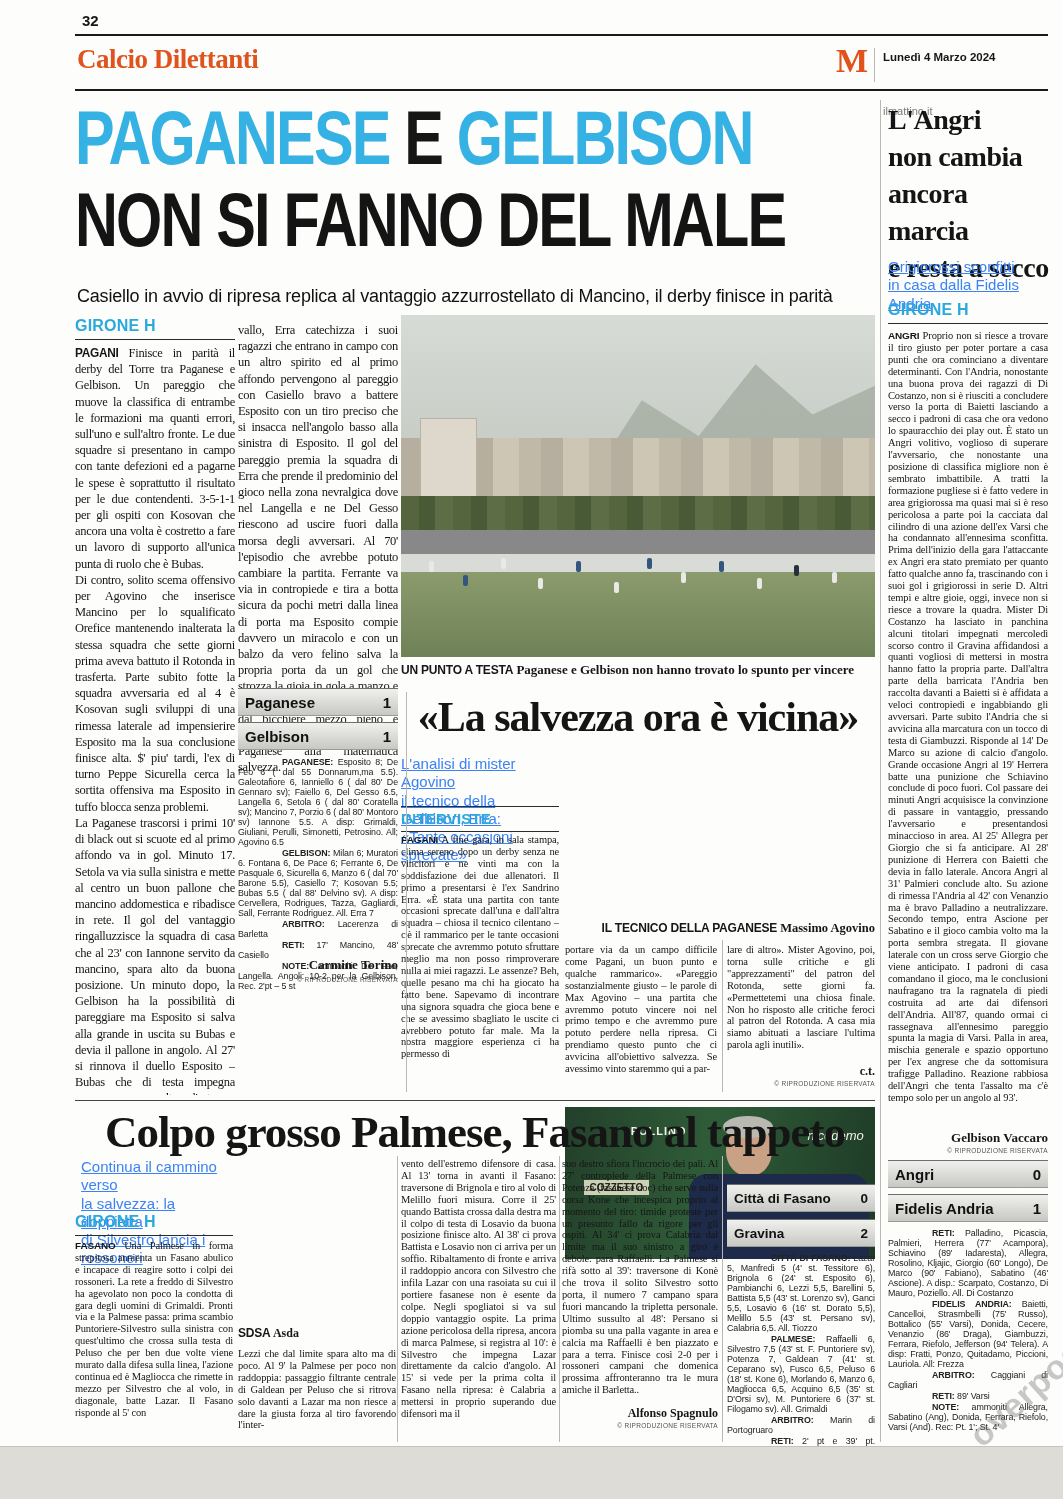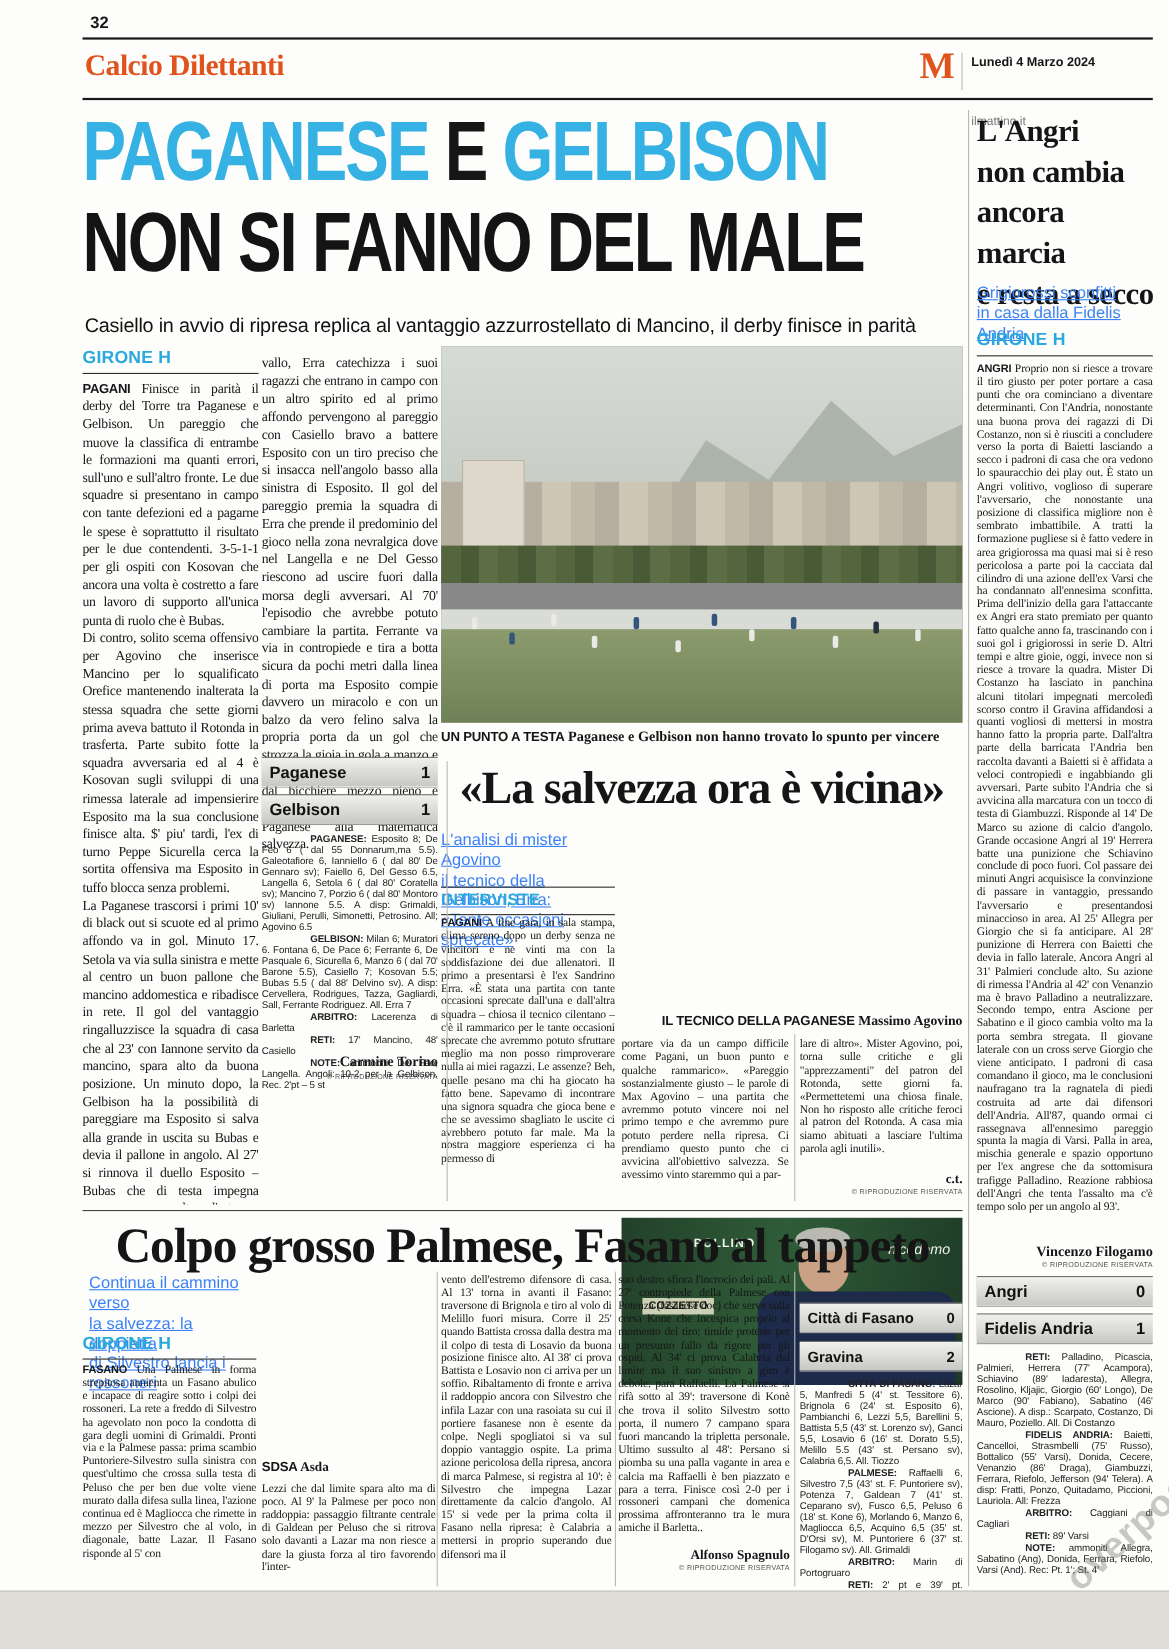--- a/index.html
+++ b/index.html
@@ -143,21 +143,21 @@
 <div class="abs hair" style="left:880px;top:100px;height:1342px;"></div>
 
 <div class="abs serif-hl" style="left:888px;top:102px;width:162px;font-size:28px;line-height:1.32;white-space:pre-line;letter-spacing:-0.5px;">L'Angri
 non cambia
 ancora marcia
 e resta a secco</div>
 <div class="abs stand" style="left:888px;top:258px;width:162px;">Grigiorossi sconfitti
 in casa dalla Fidelis Andria</div>
 <div class="abs kicker" style="left:888px;top:300px;width:160px;">GIRONE H</div>
 <div class="abs body-sm" style="left:888px;top:330px;width:160px;height:798px;"><span class="leadword">ANGRI</span> <span>Proprio non si riesce a trovare il tiro giusto per poter portare a casa punti che ora cominciano a diventare determinanti. Con l'Andria, nonostante una buona prova dei ragazzi di Di Costanzo, non si è riusciti a concludere verso la porta di Baietti lasciando a secco i padroni di casa che ora vedono lo spauracchio dei play out. È stato un Angri volitivo, voglioso di superare l'avversario, che nonostante una posizione di classifica migliore non è sembrato imbattibile. A tratti la formazione pugliese si è fatto vedere in area grigiorossa ma quasi mai si è reso pericolosa a parte poi la cacciata dal cilindro di una azione dell'ex Varsi che ha condannato all'ennesima sconfitta. Prima dell'inizio della gara l'attaccante ex Angri era stato premiato per quanto fatto qualche anno fa, trascinando con i suoi gol i grigiorossi in serie D. Altri tempi e altre gioie, oggi, invece non si riesce a trovare la quadra. Mister Di Costanzo ha lasciato in panchina alcuni titolari impegnati mercoledì scorso contro il Gravina affidandosi a quanti vogliosi di mettersi in mostra hanno fatto la propria parte. Dall'altra parte della barricata l'Andria ben raccolta davanti a Baietti si è affidata a veloci contropiedi e ingabbiando gli avversari. Parte subito l'Andria che si avvicina alla marcatura con un tocco di testa di Giambuzzi. Risponde al 14' De Marco su azione di calcio d'angolo. Grande occasione Angri al 19' Herrera batte una punizione che Schiavino conclude di poco fuori. Col passare dei minuti Angri acquisisce la convinzione di passare in vantaggio, pressando l'avversario e presentandosi minaccioso in area. Al 25' Allegra per Giorgio che si fa anticipare. Al 28' punizione di Herrera con Baietti che devia in fallo laterale. Ancora Angri al 31' Palmieri conclude alto. Su azione di rimessa l'Andria al 42' con Venanzio ma è bravo Palladino a neutralizzare. Secondo tempo, entra Ascione per Sabatino e il gioco cambia volto ma la porta sembra stregata. Il giovane laterale con un cross serve Giorgio che viene anticipato. I padroni di casa comandano il gioco, ma le conclusioni naufragano tra la ragnatela di piedi costruita ad arte dai difensori dell'Andria. All'87, quando ormai ci rassegnava all'ennesimo pareggio spunta la magia di Varsi. Palla in area, mischia generale e spazio opportuno per l'ex angrese che da sottomisura trafigge Palladino. Reazione rabbiosa dell'Angri che tenta l'assalto ma c'è tempo solo per un angolo al 93'.</span></div>
-<div class="abs byline" style="left:888px;top:1130px;width:160px;">Vincenzo Filogamo</div>
+<div class="abs byline" style="left:888px;top:1130px;width:160px;">Gelbison Vaccaro</div>
 <div class="abs copyr" style="left:888px;top:1147px;width:160px;">© RIPRODUZIONE RISERVATA</div>
 
 <div class="abs" style="left:888px;top:1160px;width:160px;">
   <div class="sbar">
       <span>Angri</span>
       <span>0</span>
     </div>
   <div style="height:7px;"></div>
   <div class="sbar">
       <span>Fidelis Andria</span>

